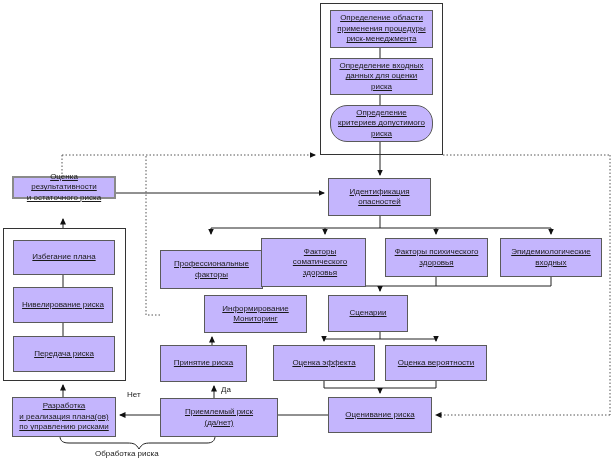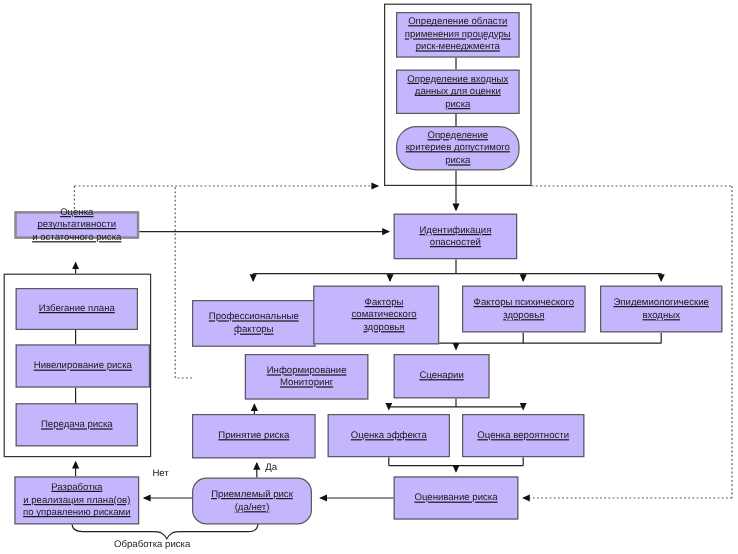--- a/index.html
+++ b/index.html
@@ -121,41 +121,41 @@
 риска</div>
 
   <div class="node thick" style="left:12px;top:176px;width:104px;height:23px;">Оценка
 результативности
 и остаточного риска</div>
 
   <div class="node" style="left:328px;top:178px;width:103px;height:38px;">Идентификация
 опасностей</div>
 
   <div class="node" style="left:13px;top:240px;width:102px;height:35px;">Избегание плана</div>
-  <div class="node" style="left:13px;top:287px;width:112px;height:36px;">Нивелирование риска</div>
+  <div class="node" style="left:13px;top:287px;width:100px;height:36px;">Нивелирование риска</div>
   <div class="node" style="left:13px;top:336px;width:102px;height:36px;">Передача риска</div>
 
   <div class="node" style="left:160px;top:238px;width:103px;height:39px;margin-top:12px;">Профессиональные
 факторы</div>
   <div class="node" style="left:261px;top:238px;width:105px;height:49px;padding-left:15px;">Факторы соматического
 здоровья</div>
   <div class="node" style="left:385px;top:238px;width:103px;height:39px;">Факторы психического
 здоровья</div>
   <div class="node" style="left:500px;top:238px;width:102px;height:39px;">Эпидемиологические
 входных</div>
 
   <div class="node" style="left:160px;top:295px;width:103px;height:38px;margin-left:44px;">Информирование
 Мониторинг</div>
   <div class="node" style="left:328px;top:295px;width:80px;height:37px;">Сценарии</div>
 
-  <div class="node" style="left:160px;top:345px;width:103px;height:37px;">Принятие риска</div>
+  <div class="node" style="left:160px;top:345px;width:87px;height:37px;">Принятие риска</div>
   <div class="node" style="left:273px;top:345px;width:102px;height:36px;">Оценка эффекта</div>
   <div class="node" style="left:385px;top:345px;width:102px;height:36px;">Оценка вероятности</div>
 
-  <div class="node" style="left:160px;top:398px;width:100px;height:39px;border-radius:12px;">Приемлемый риск
+  <div class="node" style="left:160px;top:398px;width:118px;height:39px;">Приемлемый риск
 (да/нет)</div>
   <div class="node" style="left:328px;top:397px;width:104px;height:36px;">Оценивание риска</div>
   <div class="node" style="left:12px;top:397px;width:104px;height:40px;">Разработка
 и реализация плана(ов)
 по управлению рисками</div>
 
   <div class="floating-label" style="left:221px;top:385px;">Да</div>
   <div class="floating-label" style="left:127px;top:390px;">Нет</div>
   <div class="floating-label" style="left:95px;top:449px;width:90px;">Обработка риска</div>
 

